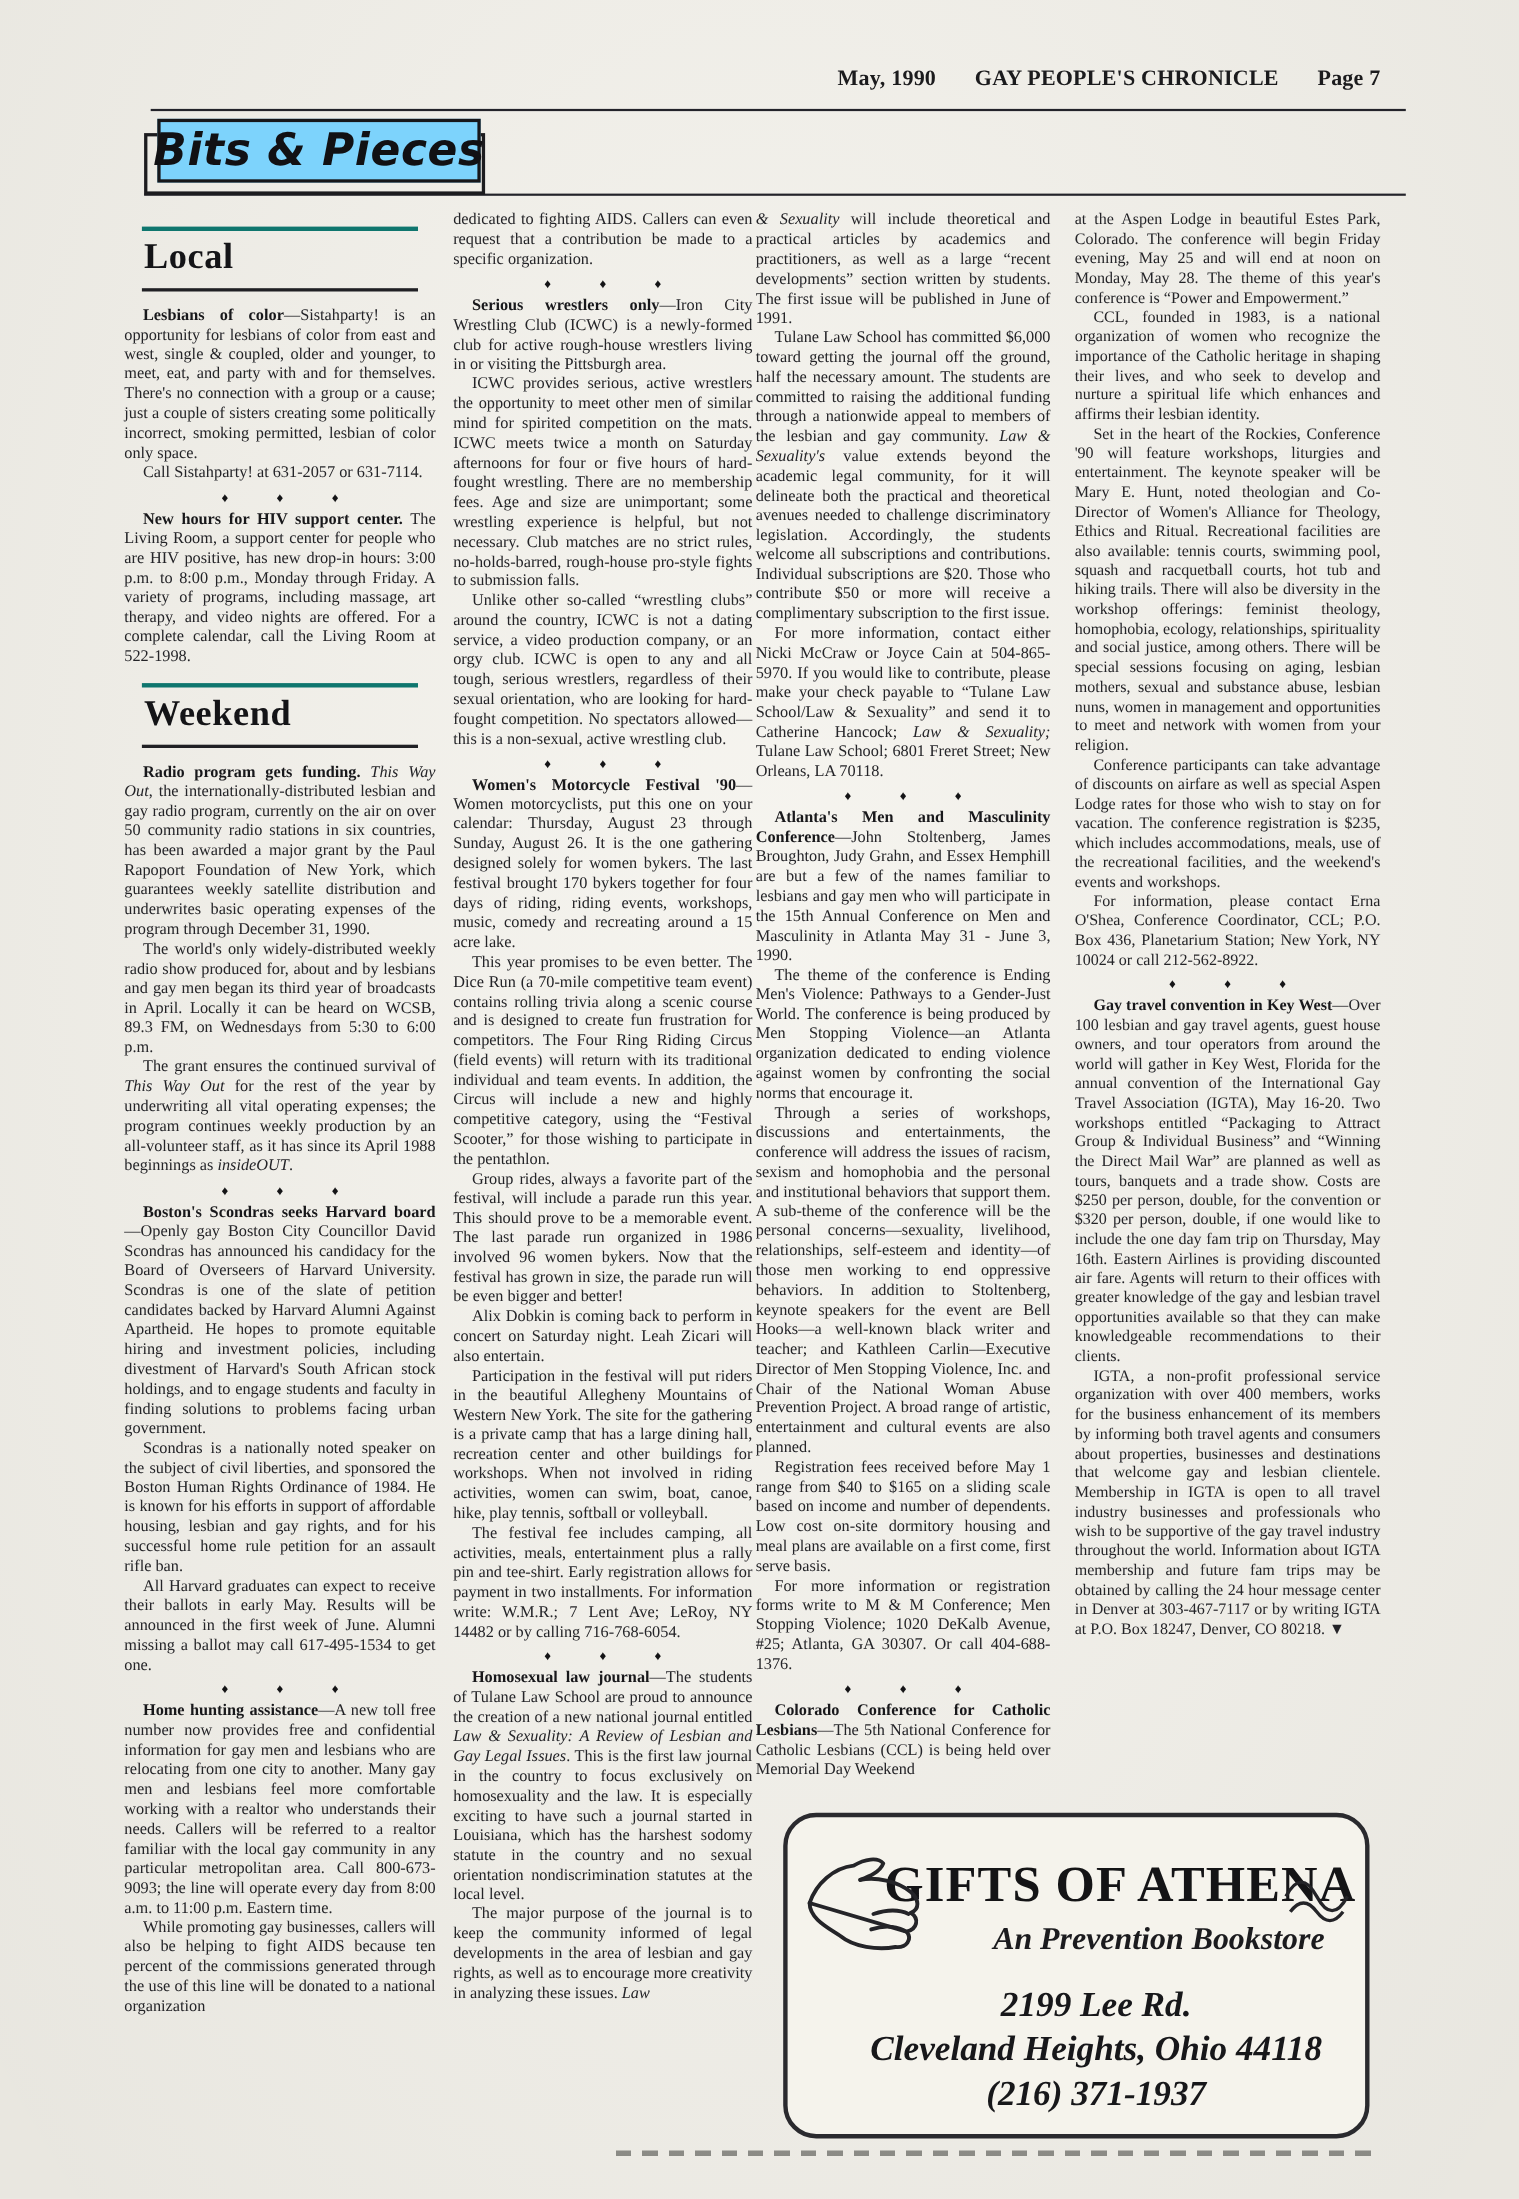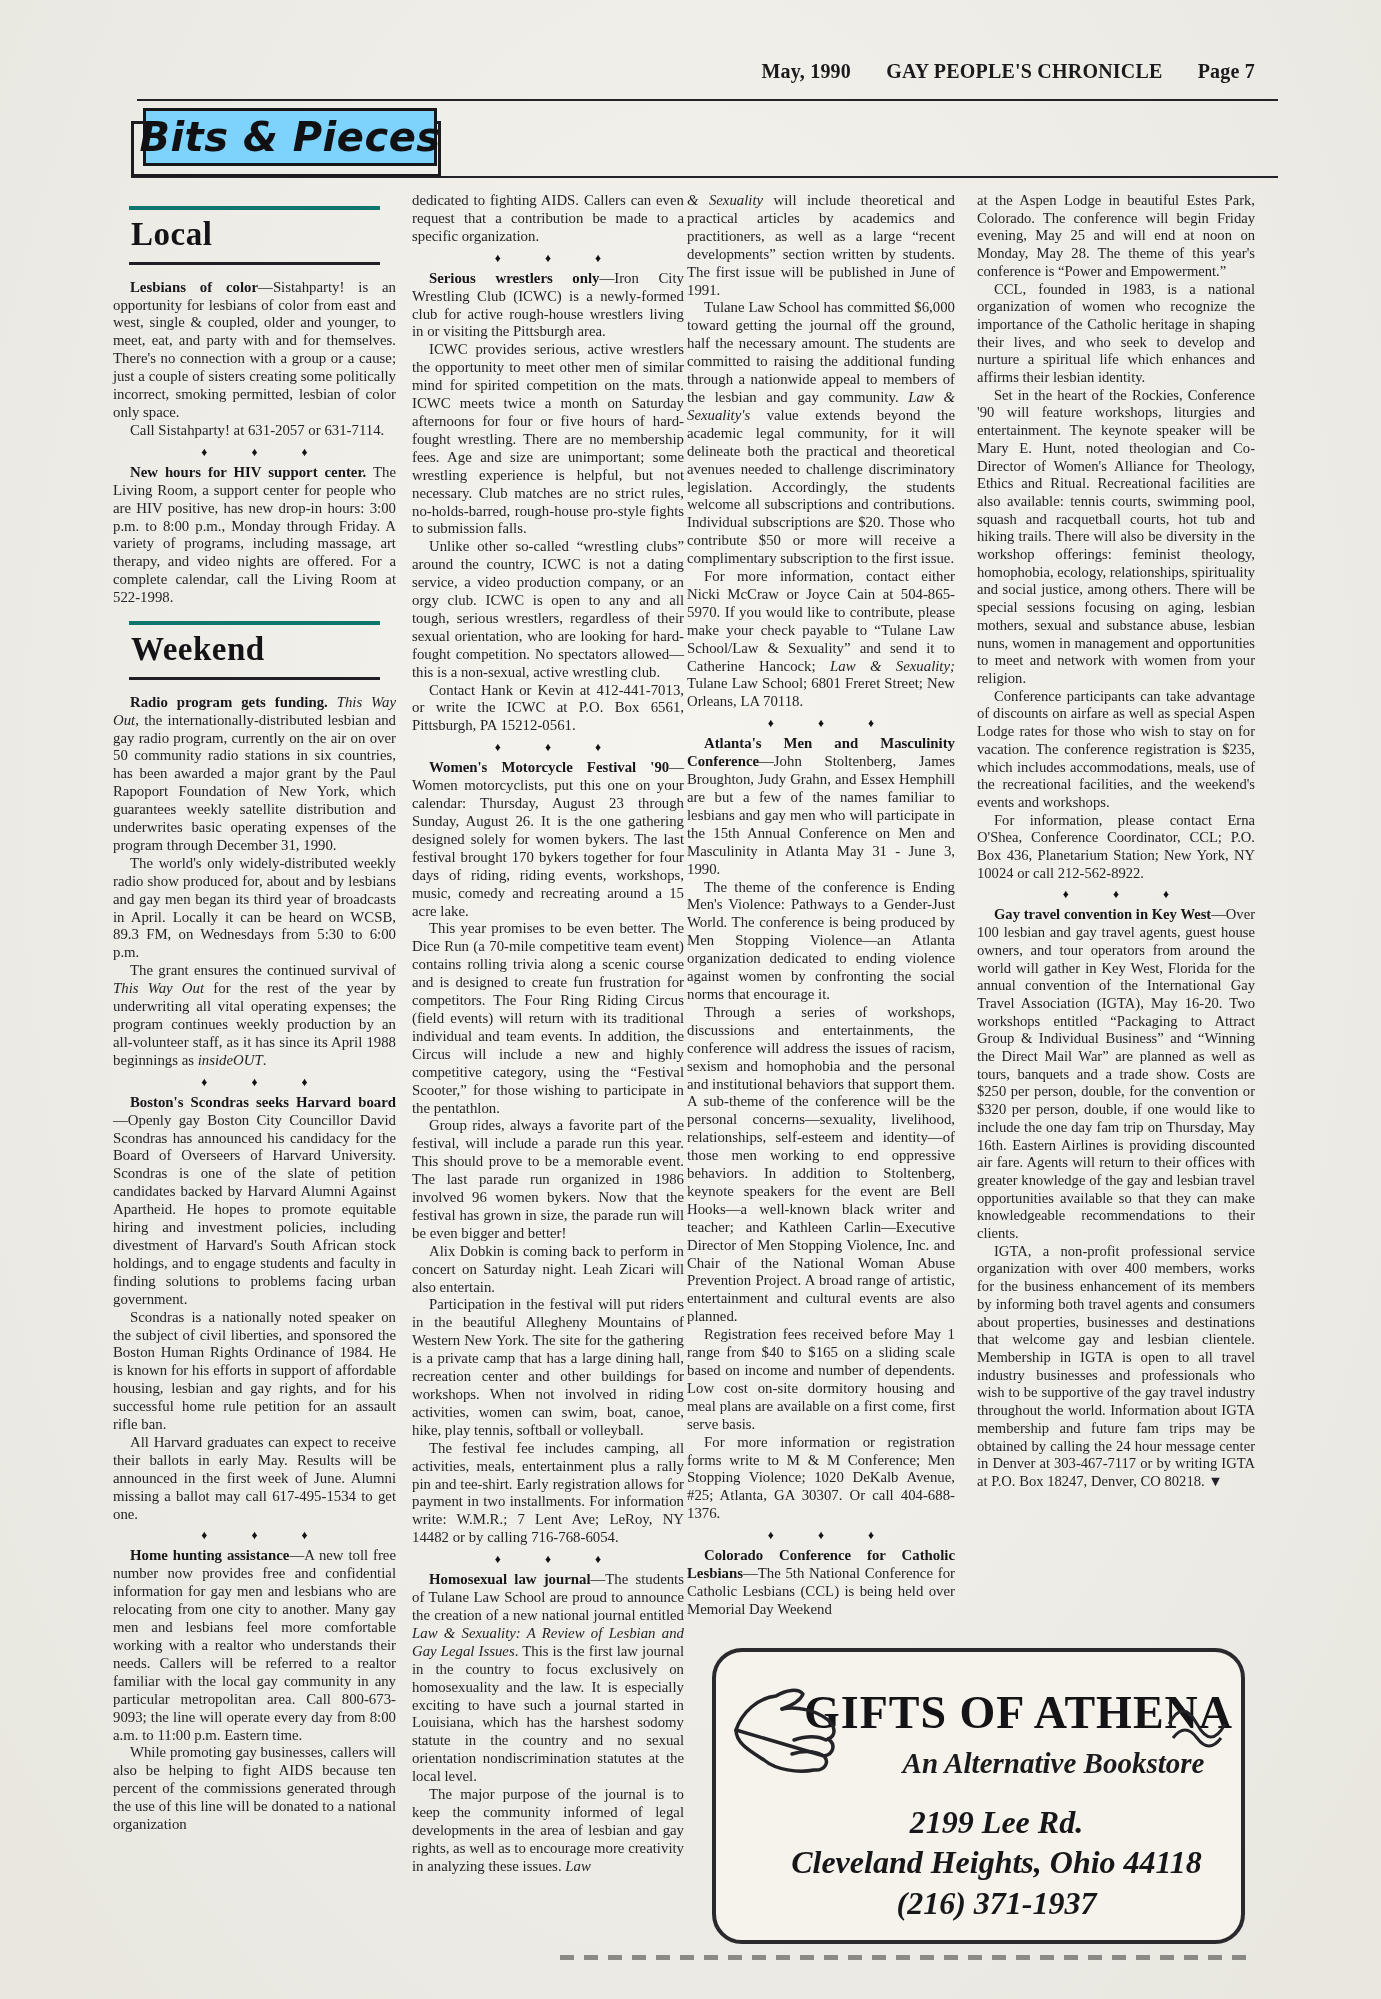--- a/index.html
+++ b/index.html
@@ -134,21 +134,20 @@
     <div class="sep"><span>♦</span><span>♦</span><span>♦</span></div>
     <p class="para"><span class="run-bold">Home hunting assistance</span>—A new toll free number now provides free and confidential information for gay men and lesbians who are relocating from one city to another. Many gay men and lesbians feel more comfortable working with a realtor who understands their needs. Callers will be referred to a realtor familiar with the local gay community in any particular metropolitan area. Call 800-673-9093; the line will operate every day from 8:00 a.m. to 11:00 p.m. Eastern time.</p>
     <p class="para">While promoting gay businesses, callers will also be helping to fight AIDS because ten percent of the commissions generated through the use of this line will be donated to a national organization</p>
   </div>
 <div class="col" id="col2">
     <p class="para noindent">dedicated to fighting AIDS. Callers can even request that a contribution be made to a specific organization.</p>
     <div class="sep"><span>♦</span><span>♦</span><span>♦</span></div>
     <p class="para"><span class="run-bold">Serious wrestlers only</span>—Iron City Wrestling Club (ICWC) is a newly-formed club for active rough-house wrestlers living in or visiting the Pittsburgh area.</p>
     <p class="para">ICWC provides serious, active wrestlers the opportunity to meet other men of similar mind for spirited competition on the mats. ICWC meets twice a month on Saturday afternoons for four or five hours of hard-fought wrestling. There are no membership fees. Age and size are unimportant; some wrestling experience is helpful, but not necessary. Club matches are no strict rules, no-holds-barred, rough-house pro-style fights to submission falls.</p>
     <p class="para">Unlike other so-called “wrestling clubs” around the country, ICWC is not a dating service, a video production company, or an orgy club. ICWC is open to any and all tough, serious wrestlers, regardless of their sexual orientation, who are looking for hard-fought competition. No spectators allowed—this is a non-sexual, active wrestling club.</p>
-    <p class="para">Contact Hank or Kevin at 412-441-7013, or write the ICWC at P.O. Box 6561, Pittsburgh, PA 15212-0561.</p>
     <div class="sep"><span>♦</span><span>♦</span><span>♦</span></div>
     <p class="para"><span class="run-bold">Women's Motorcycle Festival '90</span>—Women motorcyclists, put this one on your calendar: Thursday, August 23 through Sunday, August 26. It is the one gathering designed solely for women bykers. The last festival brought 170 bykers together for four days of riding, riding events, workshops, music, comedy and recreating around a 15 acre lake.</p>
     <p class="para">This year promises to be even better. The Dice Run (a 70-mile competitive team event) contains rolling trivia along a scenic course and is designed to create fun frustration for competitors. The Four Ring Riding Circus (field events) will return with its traditional individual and team events. In addition, the Circus will include a new and highly competitive category, using the “Festival Scooter,” for those wishing to participate in the pentathlon.</p>
     <p class="para">Group rides, always a favorite part of the festival, will include a parade run this year. This should prove to be a memorable event. The last parade run organized in 1986 involved 96 women bykers. Now that the festival has grown in size, the parade run will be even bigger and better!</p>
     <p class="para">Alix Dobkin is coming back to perform in concert on Saturday night. Leah Zicari will also entertain.</p>
     <p class="para">Participation in the festival will put riders in the beautiful Allegheny Mountains of Western New York. The site for the gathering is a private camp that has a large dining hall, recreation center and other buildings for workshops. When not involved in riding activities, women can swim, boat, canoe, hike, play tennis, softball or volleyball.</p>
     <p class="para">The festival fee includes camping, all activities, meals, entertainment plus a rally pin and tee-shirt. Early registration allows for payment in two installments. For information write: W.M.R.; 7 Lent Ave; LeRoy, NY 14482 or by calling 716-768-6054.</p>
     <div class="sep"><span>♦</span><span>♦</span><span>♦</span></div>
     <p class="para"><span class="run-bold">Homosexual law journal</span>—The students of Tulane Law School are proud to announce the creation of a new national journal entitled <span class="run-italic">Law &amp; Sexuality: A Review of Lesbian and Gay Legal Issues</span>. This is the first law journal in the country to focus exclusively on homosexuality and the law. It is especially exciting to have such a journal started in Louisiana, which has the harshest sodomy statute in the country and no sexual orientation nondiscrimination statutes at the local level.</p>
     <p class="para">The major purpose of the journal is to keep the community informed of legal developments in the area of lesbian and gay rights, as well as to encourage more creativity in analyzing these issues. <span class="run-italic">Law</span></p>
@@ -188,21 +187,21 @@
       <path d="M68 76 C 80 72, 90 73, 98 77"></path>
     </g>
   </svg>
   <svg class="ad-flourish" viewBox="0 0 70 60">
     <g fill="none" stroke="#242428" stroke-width="3">
       <path d="M6 30 q 14 -26 28 0 q 14 26 28 0"></path>
       <path d="M10 44 q 12 -16 24 0 q 12 16 24 0"></path>
     </g>
   </svg>
   <div class="ad-title">GIFTS OF ATHENA</div>
-  <div class="ad-sub">An Alternative Bookstore</div>
+  <div class="ad-sub">An Prevention Bookstore</div>
   <div class="ad-addr">
     <div>2199 Lee Rd.</div>
     <div>Cleveland Heights, Ohio 44118</div>
     <div>(216) 371-1937</div>
   </div>
 </div>
 
 <div class="tear-line"></div>
 
 </body></html>

